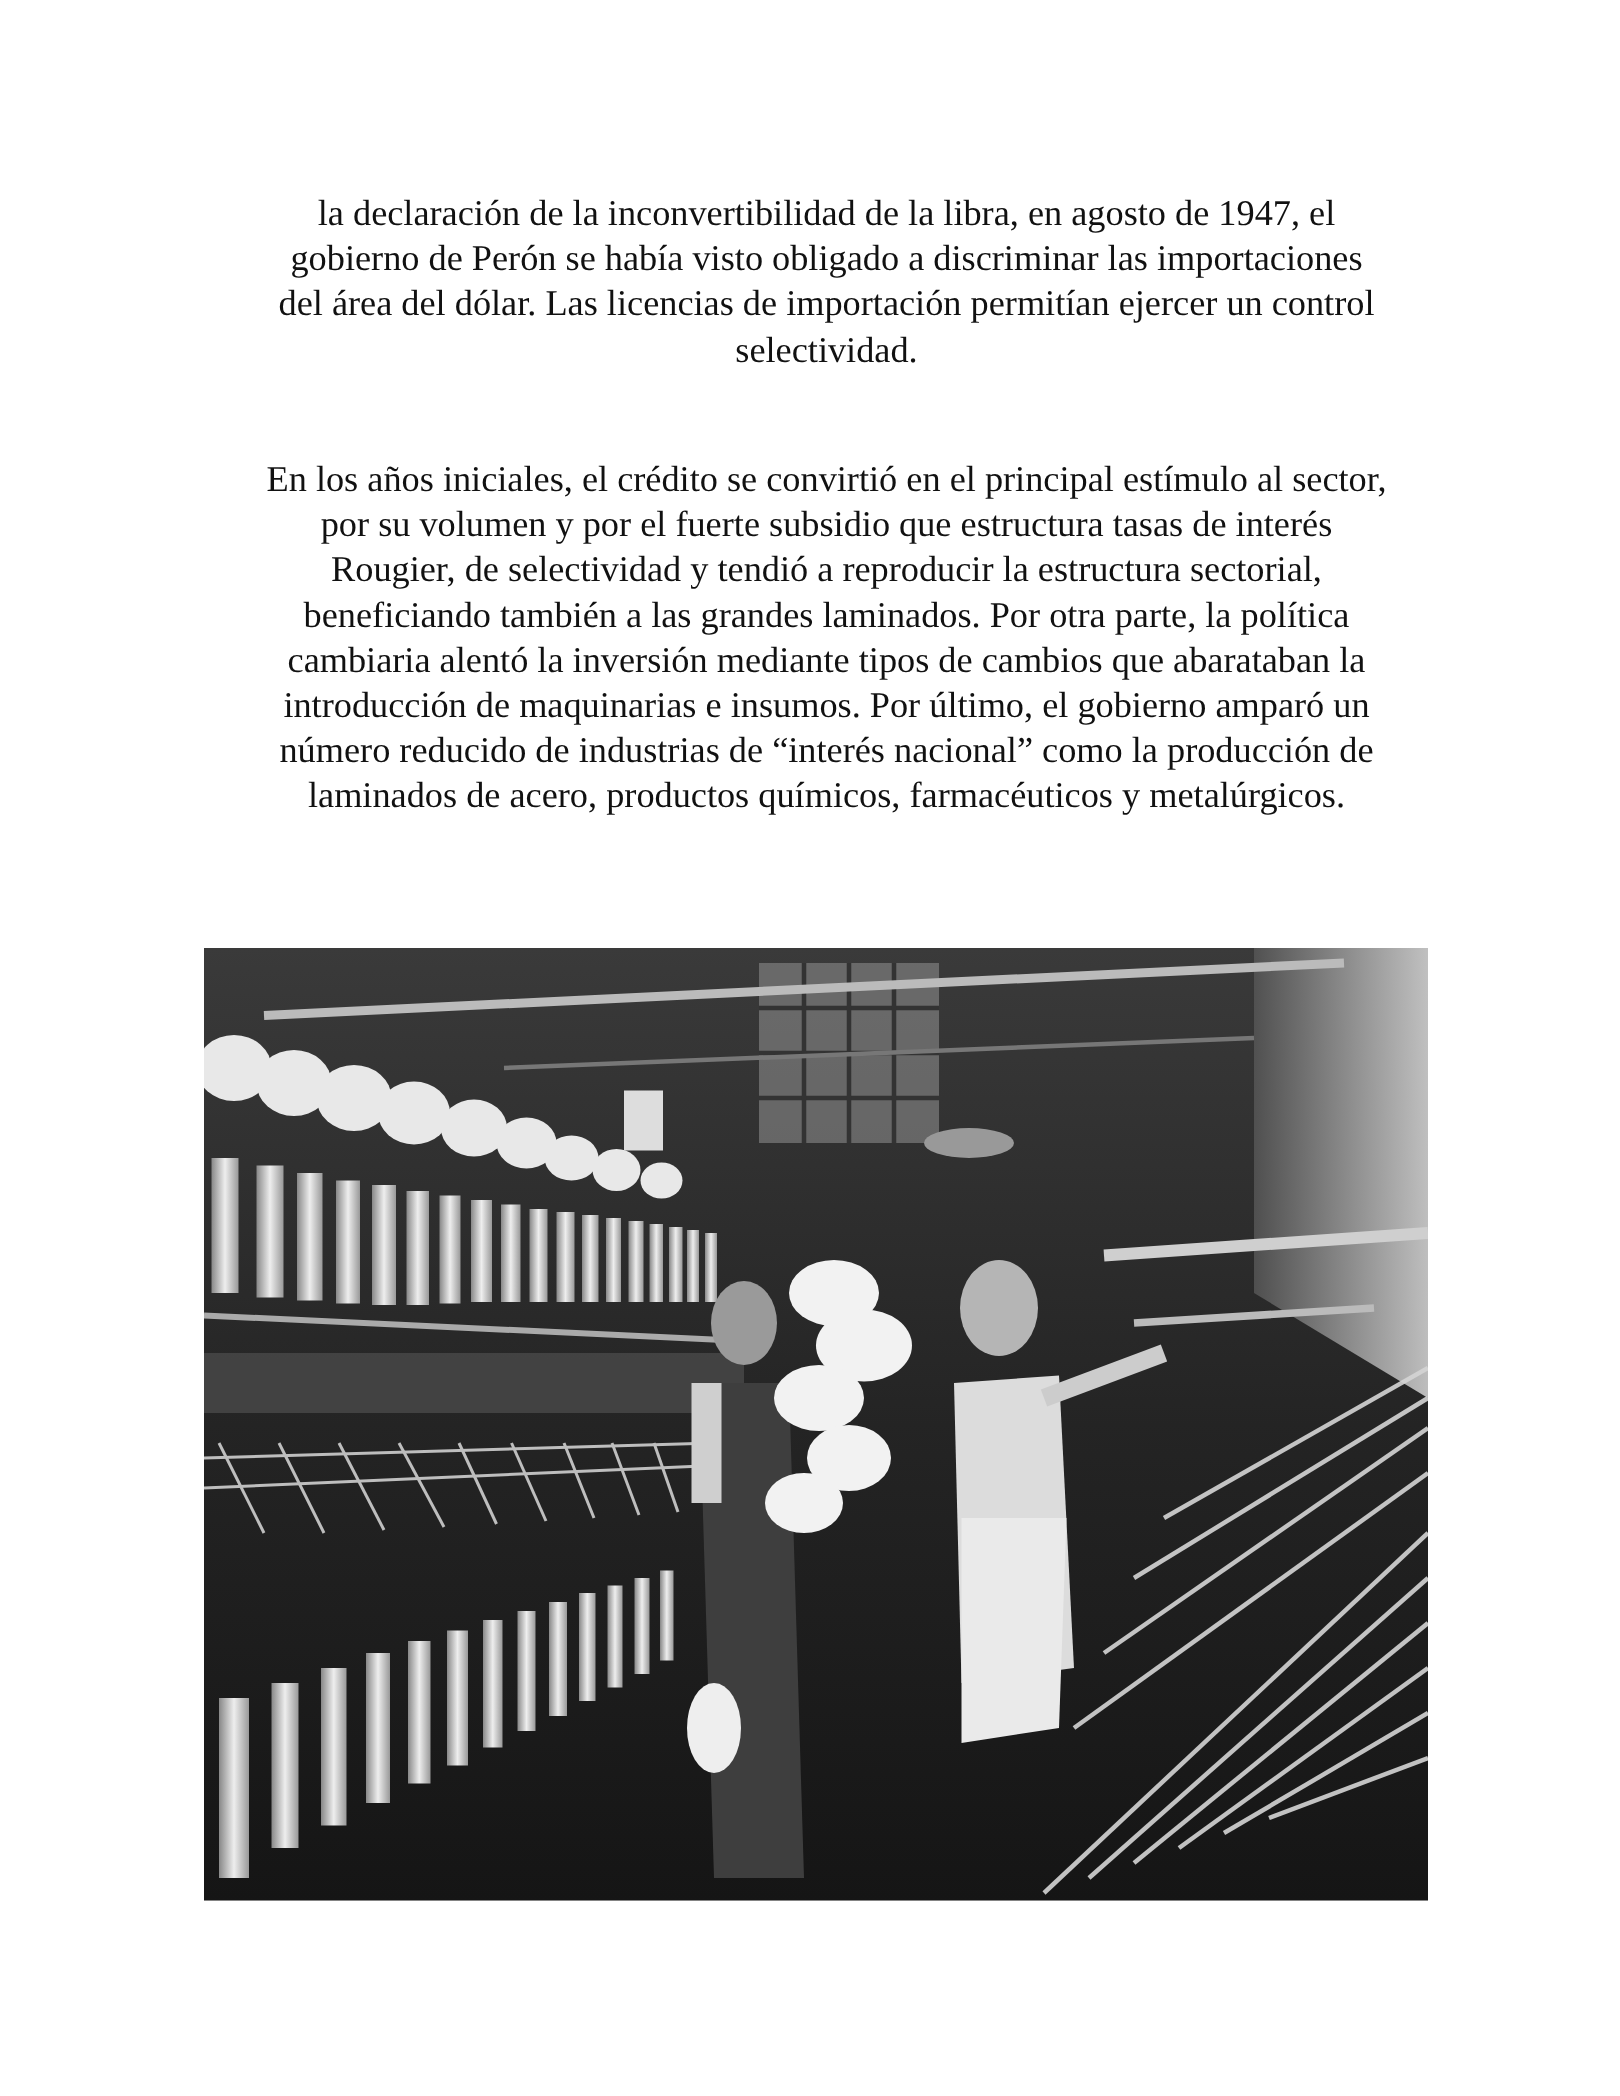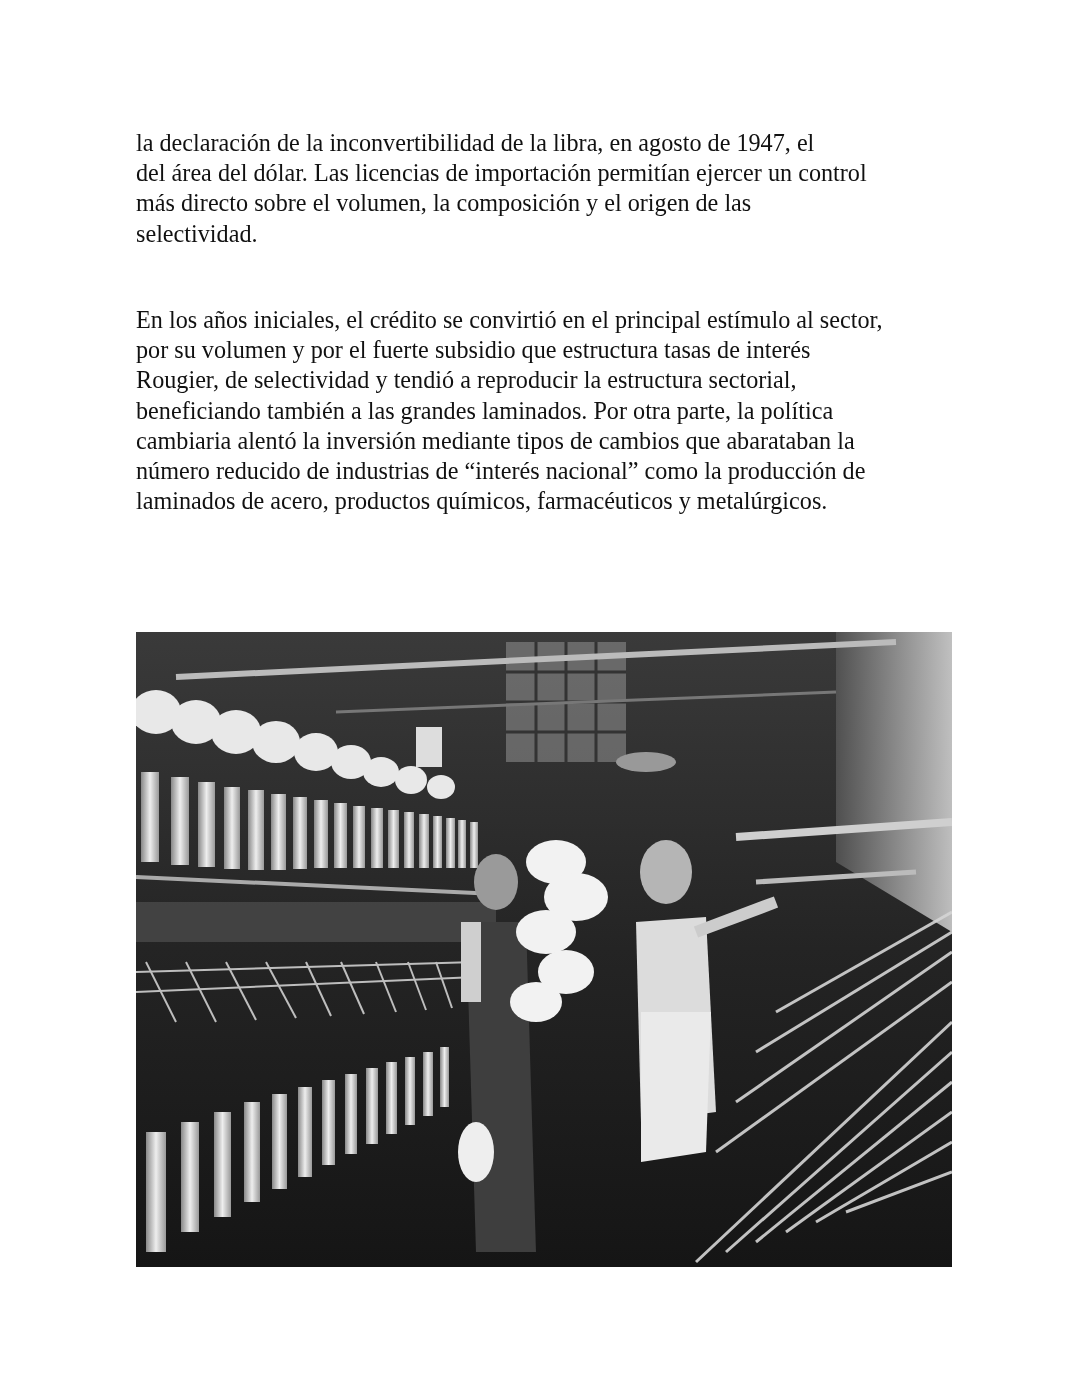--- a/index.html
+++ b/index.html
@@ -8,52 +8,53 @@
     .para {
       position: absolute;
       left: 136px;
       width: 830px;
       font-family: "Liberation Serif", serif;
       font-size: 24.2px;
       line-height: 30.2px;
       color: #111111;
       margin: 0;
     }
-    .para .line { display: block; white-space: nowrap; }
+    .para .line { display: block; white-space: nowrap; text-align: center; }
     #para1 { top: 128px; }
     #para2 { top: 305px; font-family: Liberation Serif, serif; }
     .photo {
       position: absolute;
       left: 136px;
       top: 632px;
       width: 816px;
       height: 635px;
       background: #2a2a2a;
       overflow: hidden;
     }
     .photo svg { display: block; width: 100%; height: 100%; }
   </style>
 </head>
 <body>
 
 <div class="page">
 
   <p class="para" id="para1">
     <span class="line">la declaración de la inconvertibilidad de la libra, en agosto de 1947, el</span>
+    <span class="line">gobierno de Perón se había visto obligado a discriminar las importaciones</span>
     <span class="line">del área del dólar. Las licencias de importación permitían ejercer un control</span>
-    <span class="line">más directo sobre el volumen, la composición y el origen de las</span>
     <span class="line">selectividad.</span>
   </p>
 
   <p class="para" id="para2">
     <span class="line">En los años iniciales, el crédito se convirtió en el principal estímulo al sector,</span>
     <span class="line">por su volumen y por el fuerte subsidio que estructura tasas de interés</span>
     <span class="line">Rougier, de selectividad y tendió a reproducir la estructura sectorial,</span>
     <span class="line">beneficiando también a las grandes laminados. Por otra parte, la política</span>
     <span class="line">cambiaria alentó la inversión mediante tipos de cambios que abarataban la</span>
+    <span class="line">introducción de maquinarias e insumos. Por último, el gobierno amparó un</span>
     <span class="line">número reducido de industrias de “interés nacional” como la producción de</span>
     <span class="line">laminados de acero, productos químicos, farmacéuticos y metalúrgicos.</span>
   </p>
 
   <div class="photo" title="Mujeres trabajando en una fábrica textil">
     <svg viewBox="0 0 816 635" preserveAspectRatio="none">
       <defs>
         <linearGradient id="bg" x1="0" y1="0" x2="0" y2="1">
           <stop offset="0" stop-color="#3a3a3a"></stop>
           <stop offset="0.5" stop-color="#242424"></stop>

